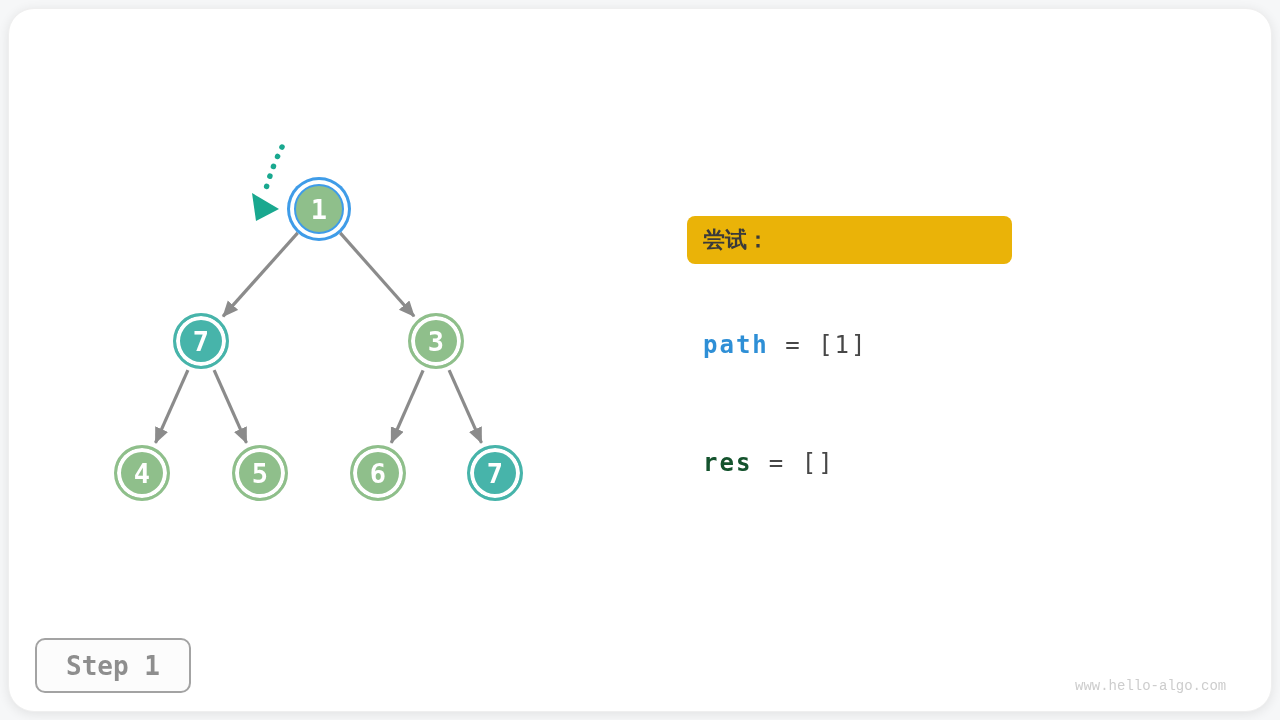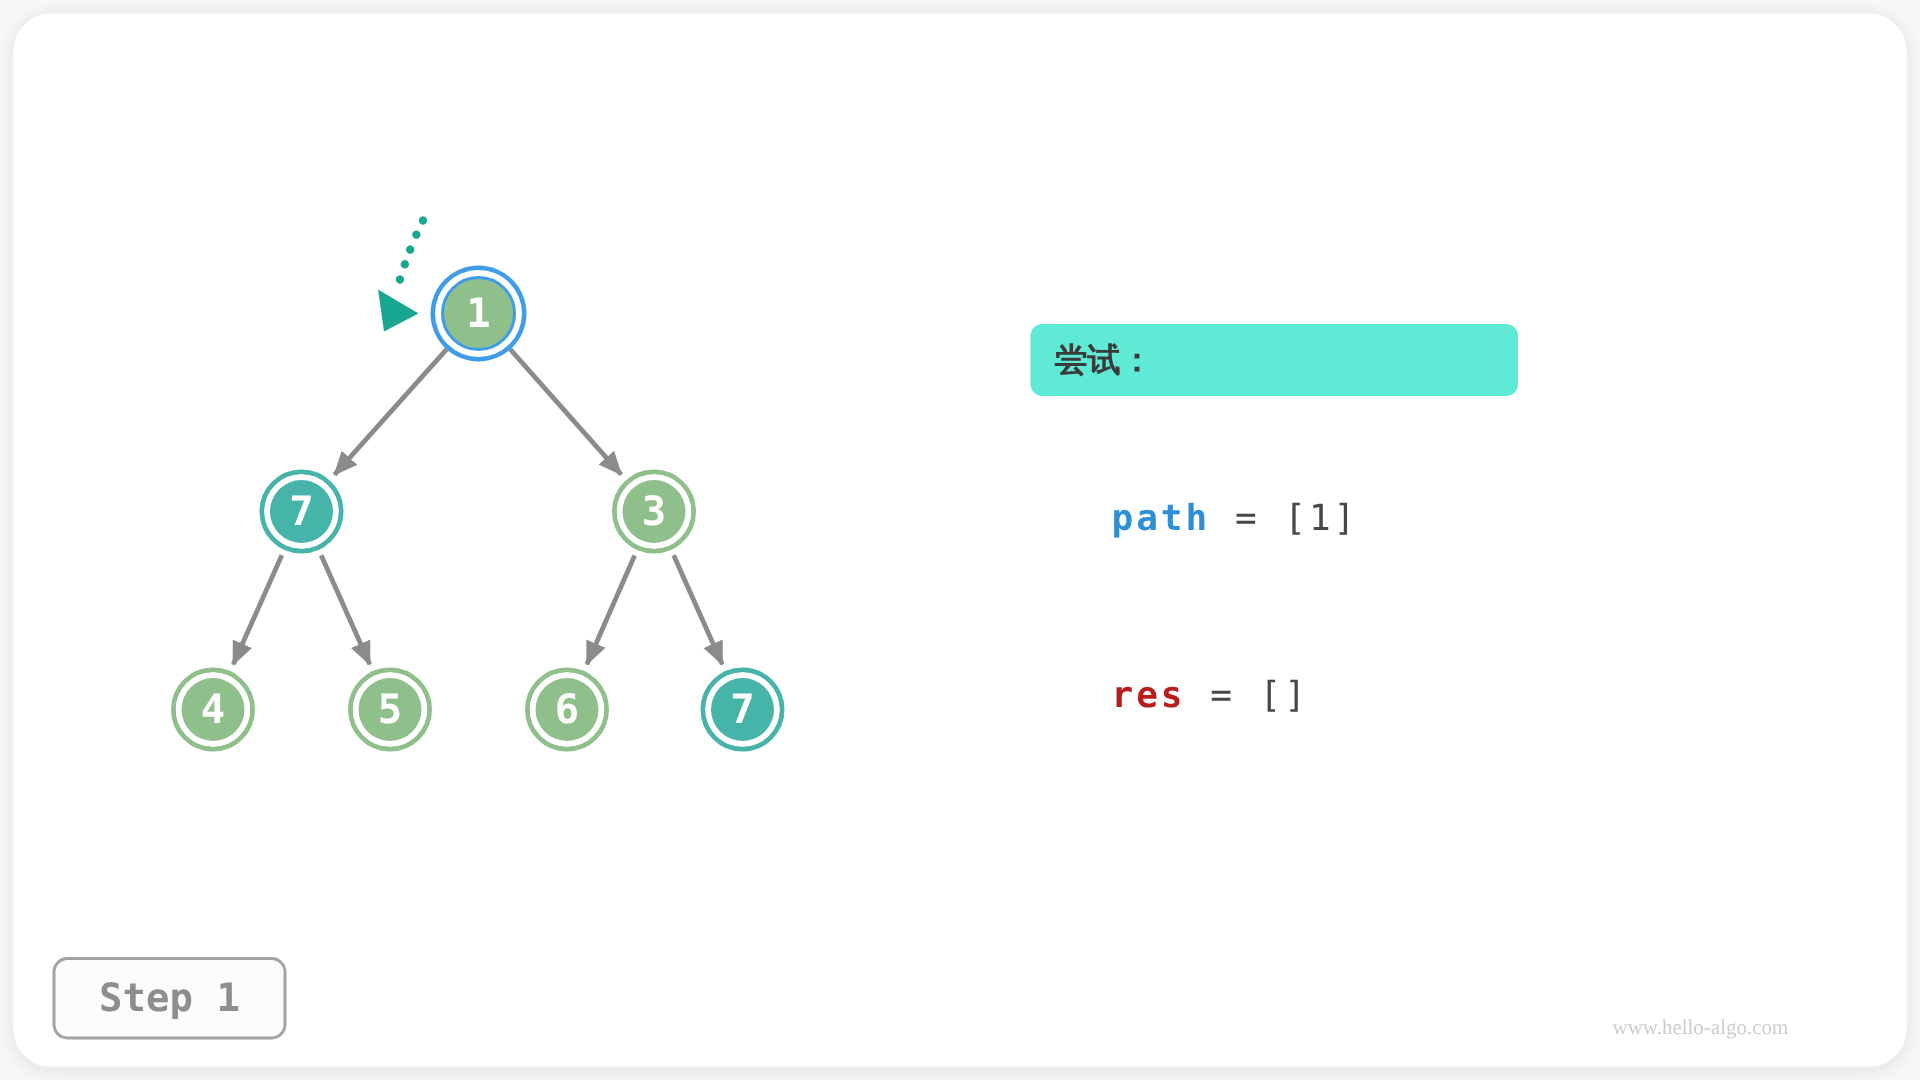--- a/index.html
+++ b/index.html
@@ -56,41 +56,40 @@
     position: absolute;
     font-size: 22px;
     color: #444444;
     white-space: nowrap;
     line-height: 28px;
   }
   .callout b { color: #3a3a3a; }
   .try-box {
     left: 687px; top: 216px;
     width: 325px; height: 48px;
-    background: #5eead4;
+    background: #eab308;
     border-radius: 8px;
     display: flex; align-items: center;
     padding-left: 16px;
     box-sizing: border-box;
   }
   .back-line { left: 703px; top: 278px; }
 
   .code-line {
     position: absolute;
     font-family: "DejaVu Sans Mono", monospace;
     font-size: 24px;
     color: #474747;
     letter-spacing: 2px;
     white-space: nowrap;
-    margin-left: 38px;
   }
   .path-line { left: 703px; top: 331px; }
   .res-line  { left: 703px; top: 449px; }
   .var-path { color: #2E8FD6; font-weight: bold; }
-  .var-res  { color: #b91c1c; font-weight: bold; }
+  .var-res  { color: #14532d; font-weight: bold; }
 
   
   .step-badge {
     position: absolute;
     left: 35px; top: 638px;
     width: 156px; height: 55px;
     background: #fcfcfc;
     border: 2px solid #a3a3a3;
     border-radius: 10px;
     display: flex; align-items: center; justify-content: center;
@@ -98,21 +97,21 @@
     font-weight: bold;
     font-size: 26px;
     color: #8e8e8e;
     box-sizing: border-box;
   }
 
   
   .watermark {
     position: absolute;
     left: 1075px; top: 678px;
-    font-family: Liberation Serif, serif;
+    font-family: Liberation Mono, monospace;
     font-size: 14px;
     color: #cdcdcd;
     white-space: nowrap;
   }
 </style>
 </head>
 <body>
 
 <div class="card"></div>
 

